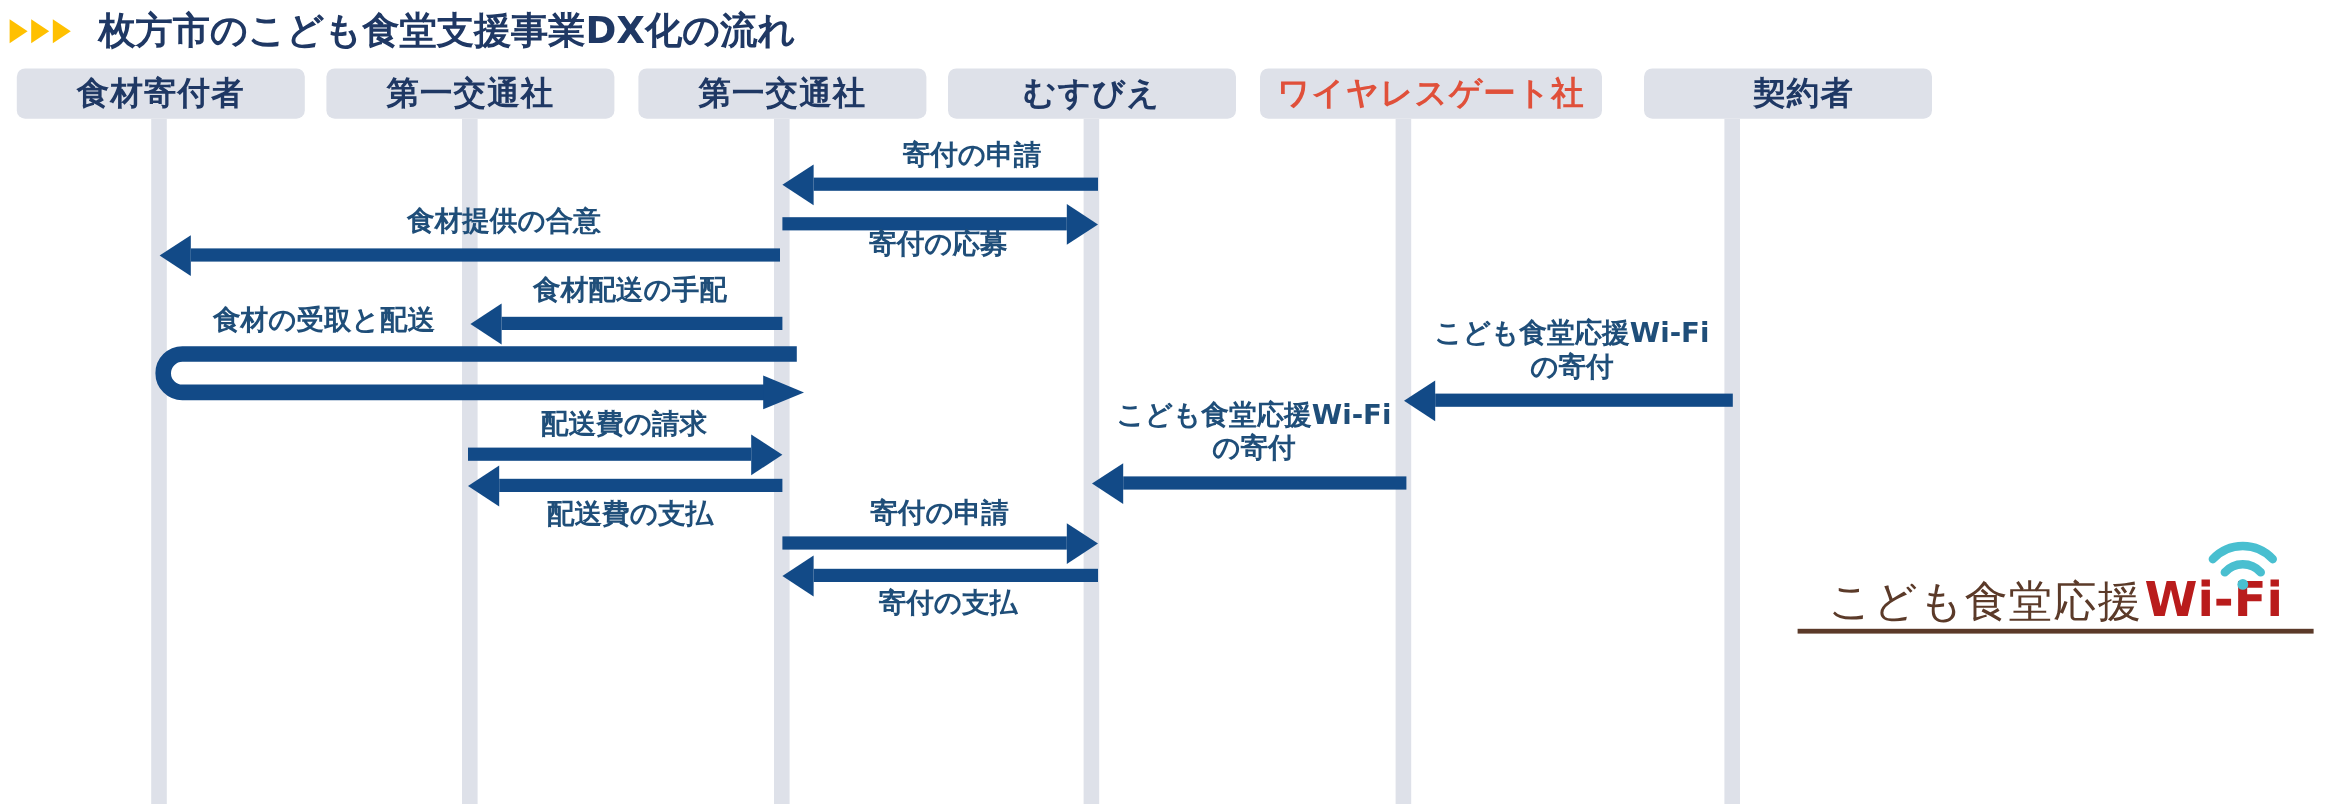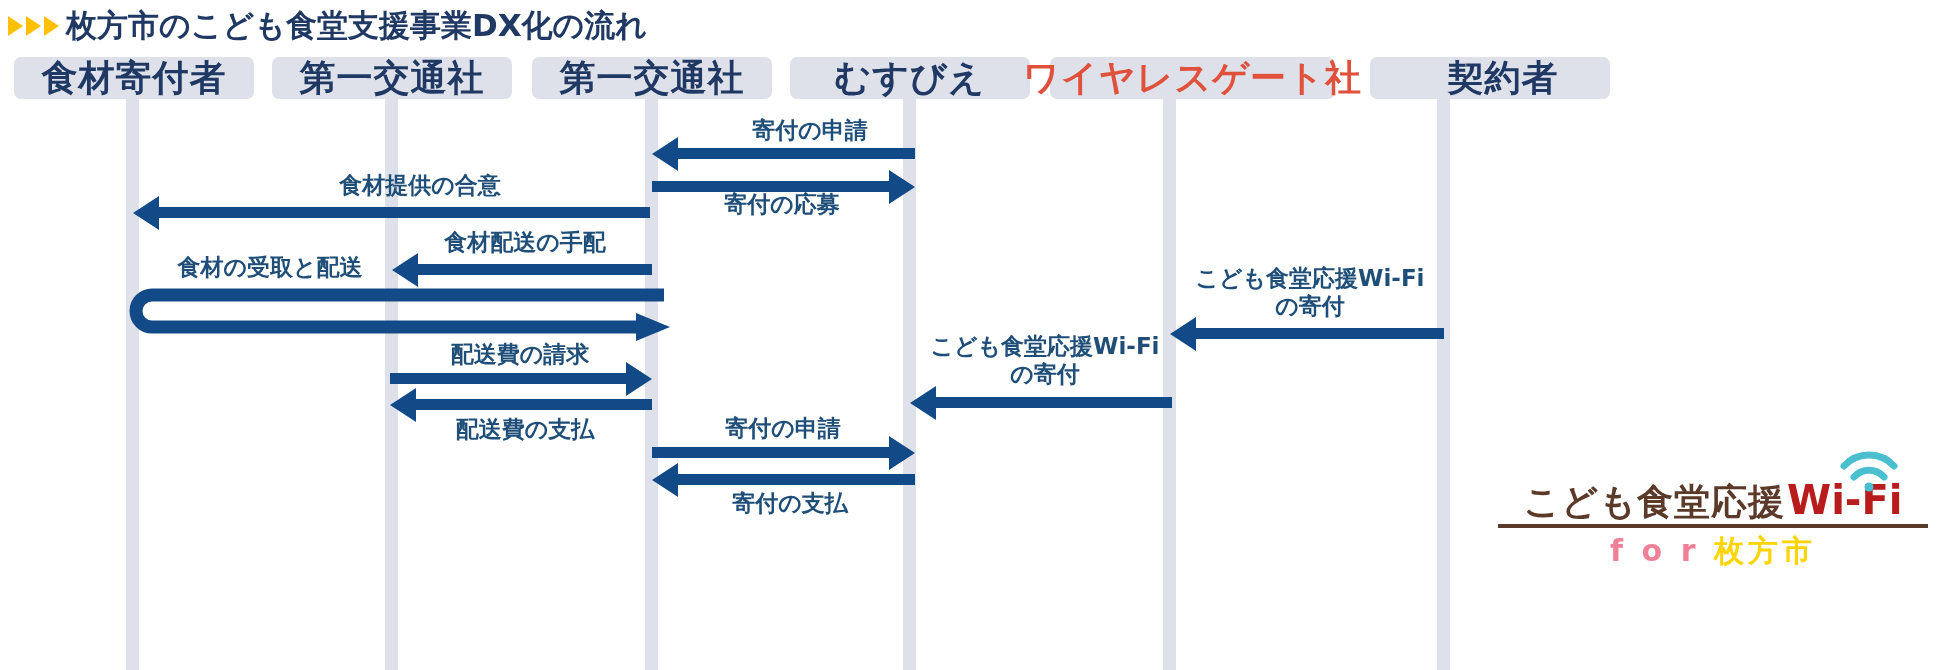--- a/index.html
+++ b/index.html
@@ -34,37 +34,37 @@
     border-bottom: 10px solid transparent;
     margin-right: 1px;
   }
   #title-text {
     font-family: "DejaVu Sans", sans-serif;
     font-weight: bold;
     font-size: 31px;
     color: #1F3864;
     letter-spacing: 0px;
     white-space: nowrap;
-    margin-left: 4px;
+    margin-left: 20px;
   }
 
   
   .actor-box {
     position: absolute;
     height: 42px;
     background: #DEE1E9;
     border-radius: 7px;
     display: flex;
     align-items: center;
     justify-content: center;
   }
   .actor-label {
     font-family: "DejaVu Sans", sans-serif;
     font-weight: bold;
-    font-size: 36px;
+    font-size: 27px;
     color: #1F3864;
     white-space: nowrap;
     letter-spacing: 1px;
   }
   .actor-label.accent { color: #E0503A; }
 
   
   .lifeline {
     position: absolute;
     width: 13px;
@@ -104,21 +104,21 @@
   #logo { position: absolute; left: 1498px; top: 462px; width: 430px; }
   #logo-main {
     display: flex;
     align-items: flex-end;
     justify-content: center;
     position: relative;
     height: 58px;
   }
   #logo-jp {
     font-family: "DejaVu Sans", sans-serif;
-    font-weight: bold;
+    font-weight: normal;
     font-size: 36px;
     color: #5B3A29;
     letter-spacing: 1px;
     line-height: 1;
     text-align: right;
   }
   #logo-wifi {
     font-family: "DejaVu Sans", sans-serif;
     font-weight: bold;
     font-size: 40px;
@@ -230,19 +230,15 @@
     <div id="logo-main">
       <span id="logo-jp">こども食堂応援</span>
       <span id="logo-wifi">Wi-Fi</span>
       <svg id="wifi-icon" width="62" height="42" viewBox="0 0 62 42">
         <path d="M6 16 A34 34 0 0 1 56 16" fill="none" stroke="#49BFD0" stroke-width="7" stroke-linecap="round"></path>
         <path d="M16 27 A20 20 0 0 1 46 27" fill="none" stroke="#49BFD0" stroke-width="7" stroke-linecap="round"></path>
         <circle cx="31" cy="37" r="4.5" fill="#49BFD0"></circle>
       </svg>
     </div>
     <div id="logo-rule"></div>
-    <div id="logo-sub">
-      <span class="logo-for">f o r</span>
-      <span class="logo-city">枚方市</span>
-    </div>
   </div>
 
 </div>
 
 </body></html>

